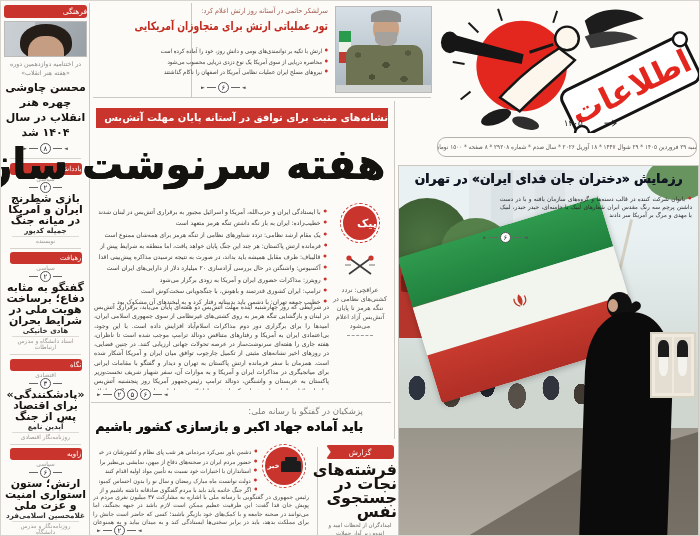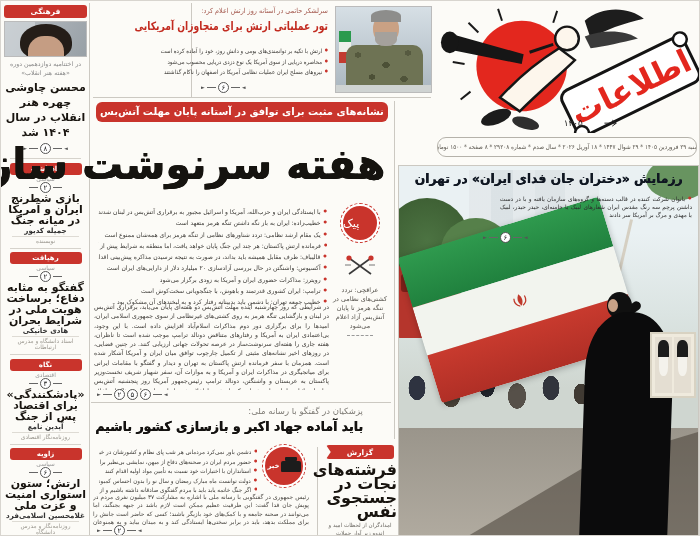--- a/index.html
+++ b/index.html
@@ -6,21 +6,21 @@
   body{margin:0;background:#e8e6e1;font-family:"DejaVu Sans",sans-serif;-webkit-font-smoothing:antialiased}
   #canvas{position:relative;width:700px;height:536px;background:#fcfbf7;overflow:hidden;direction:rtl;border:1px solid #d8d5cf}
   .vr{position:absolute;width:1px;background:#ccc9c2}
   .hrule{position:absolute;height:1px;background:#ccc9c2}
 
   
   .mk{display:flex;align-items:center;justify-content:center;gap:2px;color:#444}
   .mk .ln{width:9px;height:1px;background:#666}
   .mk .ar{font-size:5px;line-height:1;color:#555}
   .mk .nm{min-width:11px;height:11px;border:1px solid #555;border-radius:50%;font-size:7px;line-height:10px;text-align:center;background:#fff;color:#222;padding:0 1px}
-  .rib{background:#c9342c;color:#fff;font-weight:bold;text-align:center;border-radius:3px}
+  .rib{background:#c9342c;color:#fff;font-weight:normal;border-radius:3px}
   .bl{position:relative;text-align:right;color:#3c3a36}
   .bl::before{content:"●";color:#c9342c;font-size:4px;vertical-align:2px;margin-left:3px}
 
   
   .sidebar{position:absolute;left:3px;top:4px;width:83px;height:530px;display:flex;flex-direction:column;gap:3px;overflow:hidden}
   .sb-badge{font-size:7.5px;padding:2px 0}
   .cv-photo{position:relative;width:100%;height:84px;overflow:hidden;border:1px solid #bbb}
   .cv-bg{position:absolute;inset:0;background:linear-gradient(120deg,#b9bfc4,#98a0a6)}
   .cv-glare{position:absolute;left:0;top:0;width:30px;height:42px;background:#d6dbde;opacity:.6}
   .cv-hair{position:absolute;left:15px;top:2px;width:52px;height:36px;border-radius:50% 50% 42% 42%;background:#241d18}
@@ -59,27 +59,27 @@
   .army-mk{position:absolute;left:6px;bottom:3px}
 
   
   .masthead{position:absolute;left:434px;top:2px;width:264px;height:160px}
   .logo{position:absolute;top:0;left:0;width:264px;height:130px}
   .dateline{position:absolute;top:134px;left:2px;right:2px;height:20px;border:1px solid #b5b2aa;border-radius:9px;display:flex;align-items:center;justify-content:center;overflow:hidden}
   .dateline span{font-size:6.4px;color:#5a564e;white-space:nowrap;transform:scaleX(.88)}
 
   
   .lead{position:absolute;left:90px;top:99px;width:302px;height:302px}
-  .lead-badge{position:relative;margin:2px 5px 0;height:20px;border-radius:6px;background:#c9342c;color:#fff;font-size:10px;font-weight:bold;line-height:20px;text-align:center;white-space:nowrap}
+  .lead-badge{position:relative;margin:8px 5px 0;height:20px;border-radius:0;background:#c9342c;color:#fff;font-size:10px;font-weight:bold;line-height:20px;text-align:right;white-space:nowrap}
   .lead-badge::after{content:"";position:absolute;bottom:-5px;right:42%;border:5px solid transparent;border-top-color:#c9342c}
   .lead-h{position:absolute;top:26px;left:0;right:0;height:76px;text-align:center;font-size:43px;line-height:76px;font-weight:bold;color:#15130f;white-space:nowrap;transform:scaleX(.95);text-shadow:.5px 0 #15130f,-.5px 0 #15130f}
   .lead-bullets{position:absolute;top:106px;right:66px;left:3px}
   .lead-bullets .bl{font-size:6.2px;line-height:10.3px;white-space:nowrap;overflow:hidden;transform:scaleX(.98);transform-origin:right}
   .lead-rail{position:absolute;top:104px;right:2px;width:62px;text-align:center}
-  .stamp{width:38px;height:38px;margin:0 auto;border-radius:50%;background:#c9342c;border:2px solid #fff;outline:1px dashed #c9342c;display:flex;align-items:center;justify-content:flex-end;color:#fff;font-weight:normal;font-size:11px}
+  .stamp{width:38px;height:38px;margin:0 auto;border-radius:50%;background:#c9342c;border:2px solid #fff;outline:1px dashed #c9342c;display:flex;align-items:center;justify-content:flex-start;color:#fff;font-weight:bold;font-size:11px}
   .orn{margin:10px auto 4px}
   .rail-cap{font-size:6.4px;line-height:9px;color:#55524c;text-align:center}
   .squig{width:26px;border-bottom:1px dashed #999;margin:4px auto 0}
   .lead-body{position:absolute;top:202px;right:64px;left:3px;height:88px;overflow:hidden;font-size:6.15px;line-height:9.3px;text-align:justify;color:#3d3a36}
   .lead-mk{position:absolute;bottom:2px;left:6px}
 
   
   .pez{position:absolute;left:90px;top:404px;width:272px;height:132px}
   .pez-kicker{position:absolute;top:1px;right:0;left:0;text-align:right;font-size:8.5px;color:#7d7a74}
   .pez-h{position:absolute;top:13px;right:0;left:0;text-align:right;font-size:13.5px;font-weight:bold;color:#141210;white-space:nowrap;transform:scaleX(.93);transform-origin:right;text-shadow:.4px 0 #141210}

